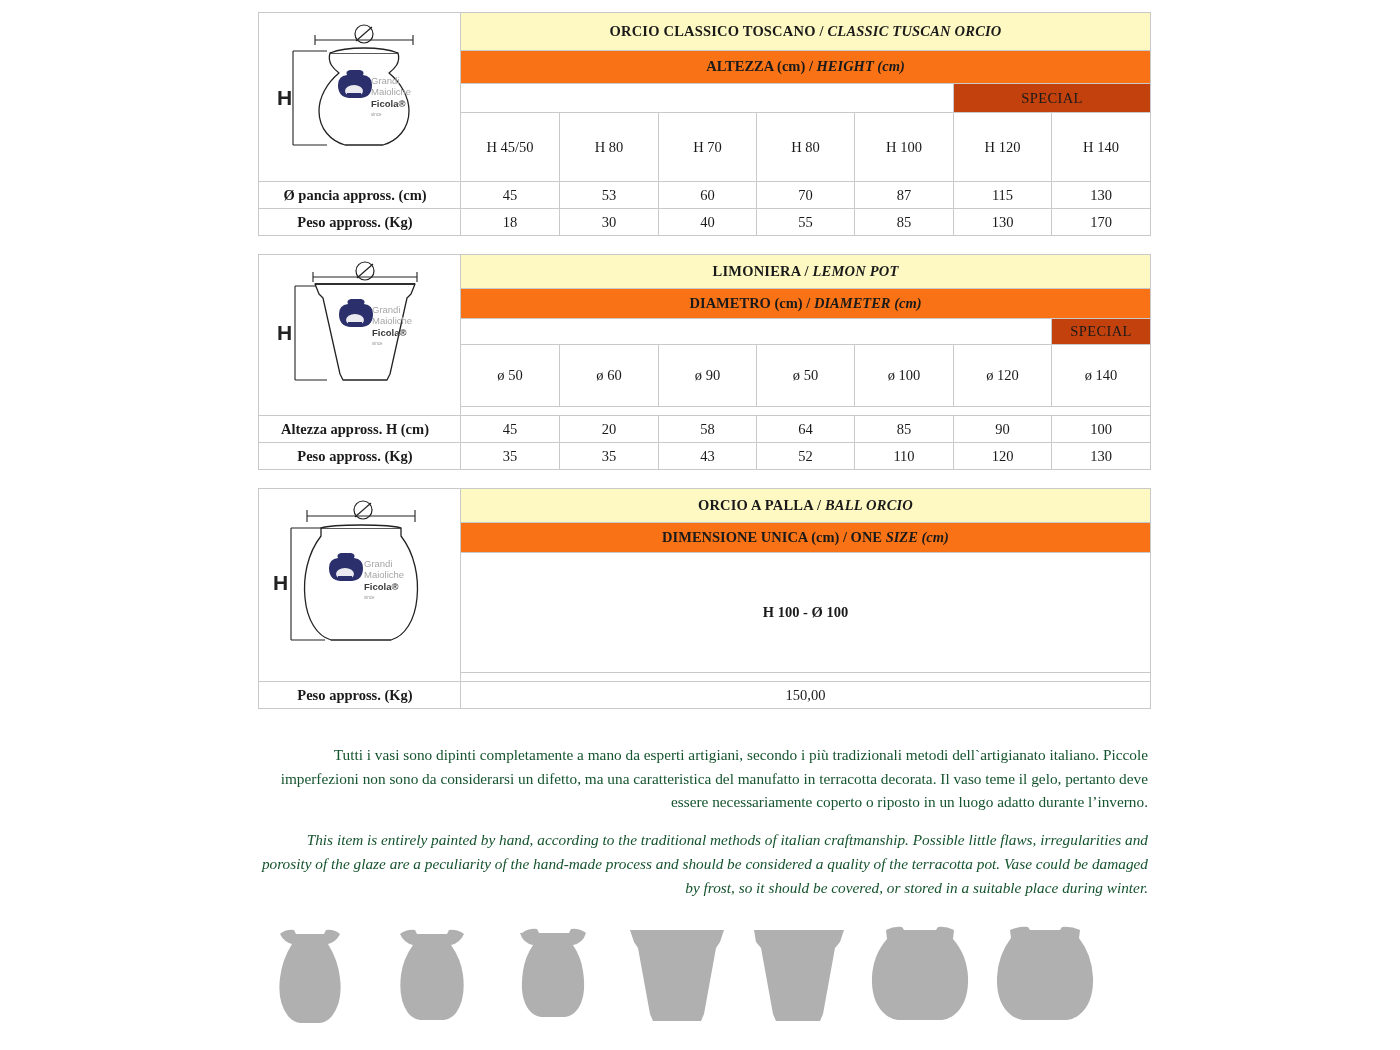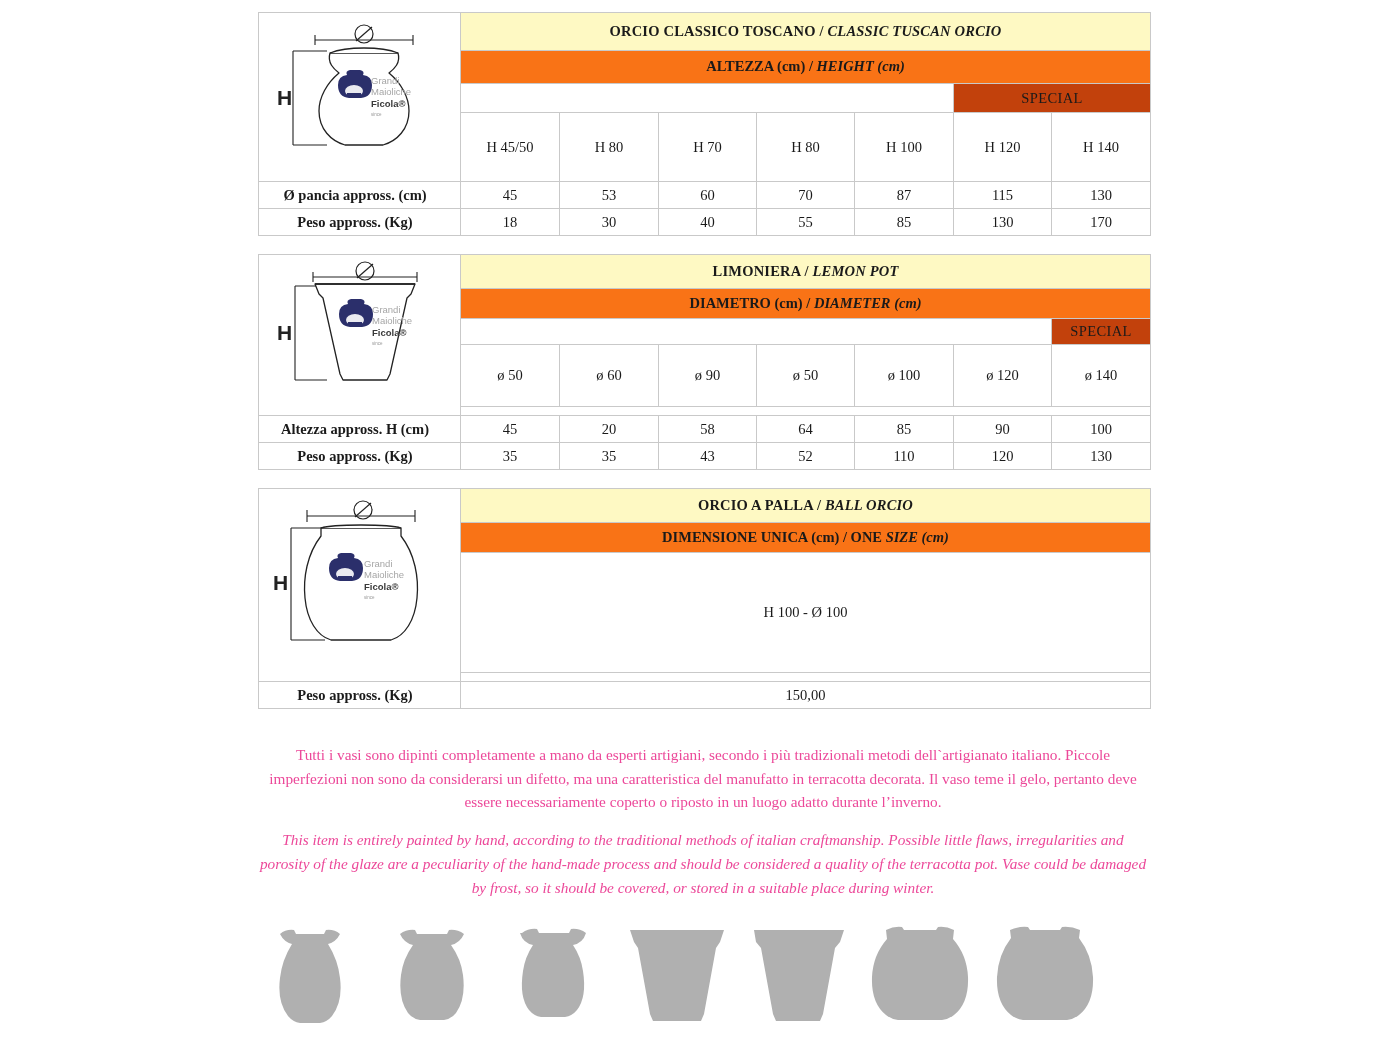--- a/index.html
+++ b/index.html
@@ -71,35 +71,35 @@
     height: 27px;
   }
   .datacell { height: 27px; font-size: 14.5px; }
   .img-cell {
     border-right: 1px solid #c9c9c9;
     vertical-align: middle;
     padding: 4px 0 !important;
   }
   .onesize-cell {
     height: 120px;
-    font-weight: normal;
+    font-weight: bold;
     font-size: 16px;
   }
   .blankline { height: 9px; }
 
   .diagram { display:block; margin: 0 auto; }
 
   .spacer { height: 18px; }
 
   .para {
     font-size: 15.3px;
     line-height: 1.55;
-    color: #ec4899;
+    color: #14532d;
     width: 890px;
-    text-align: center;
+    text-align: right;
   }
   .para.en { font-style: italic; }
 
   .pots {
     display: flex;
     align-items: flex-end;
     justify-content: flex-start;
     gap: 16px;
     margin-top: 16px;
     height: 112px;

